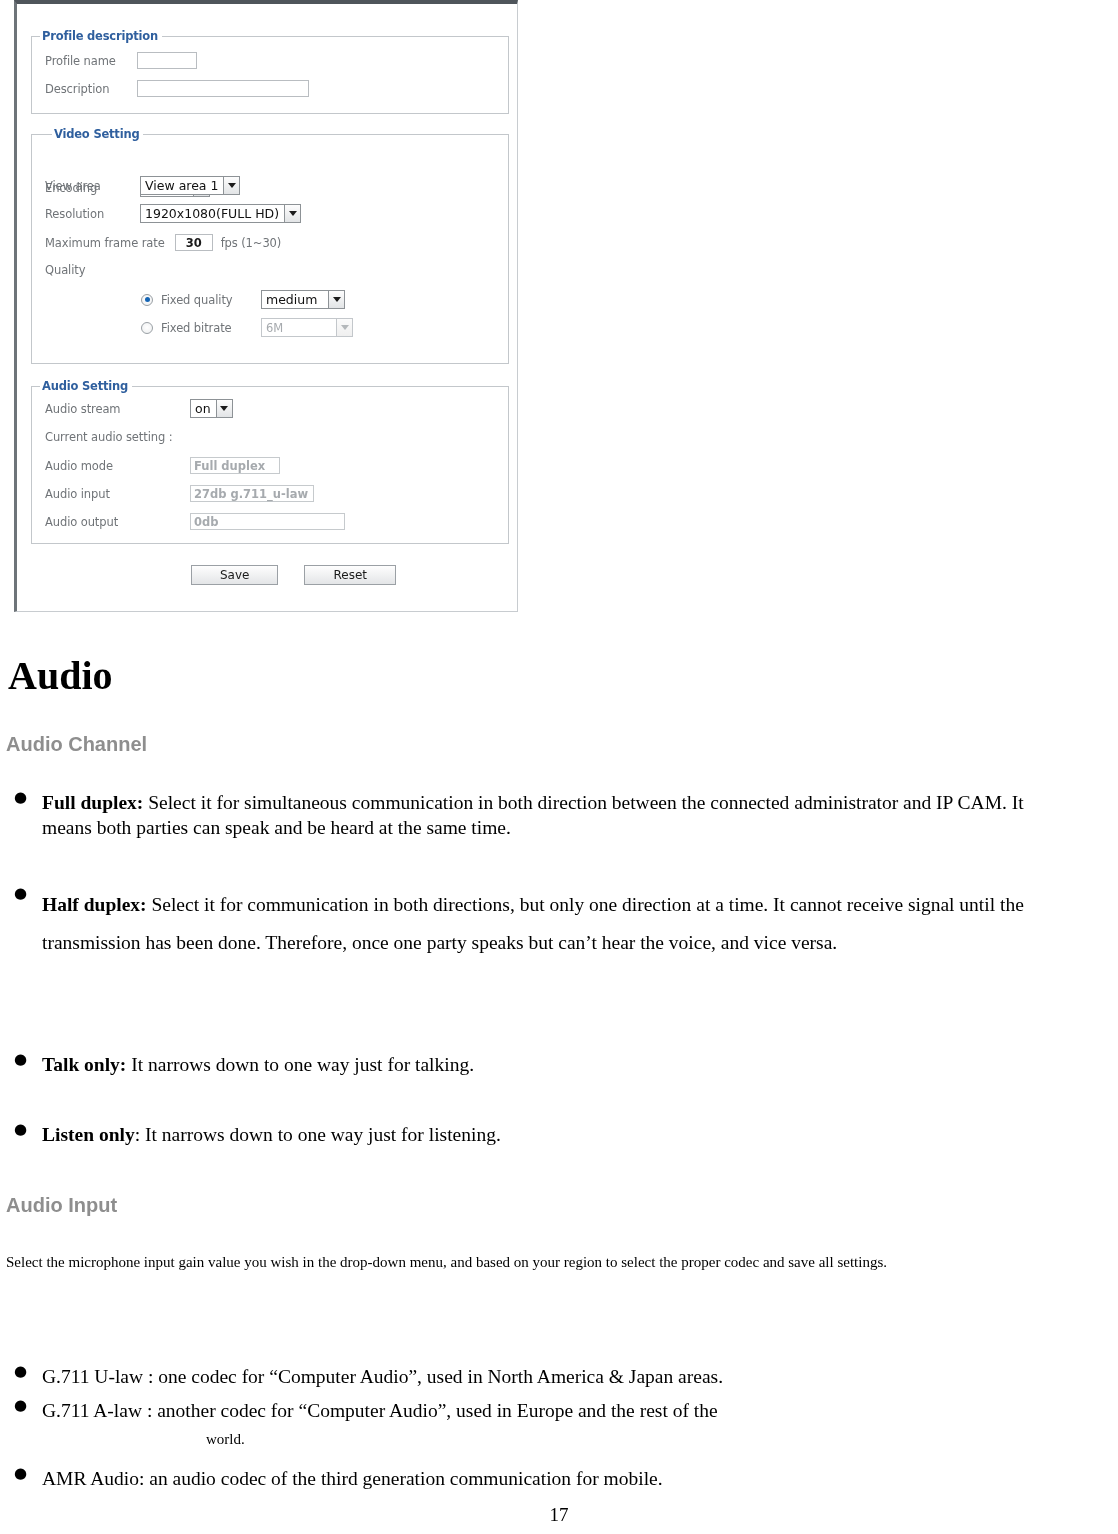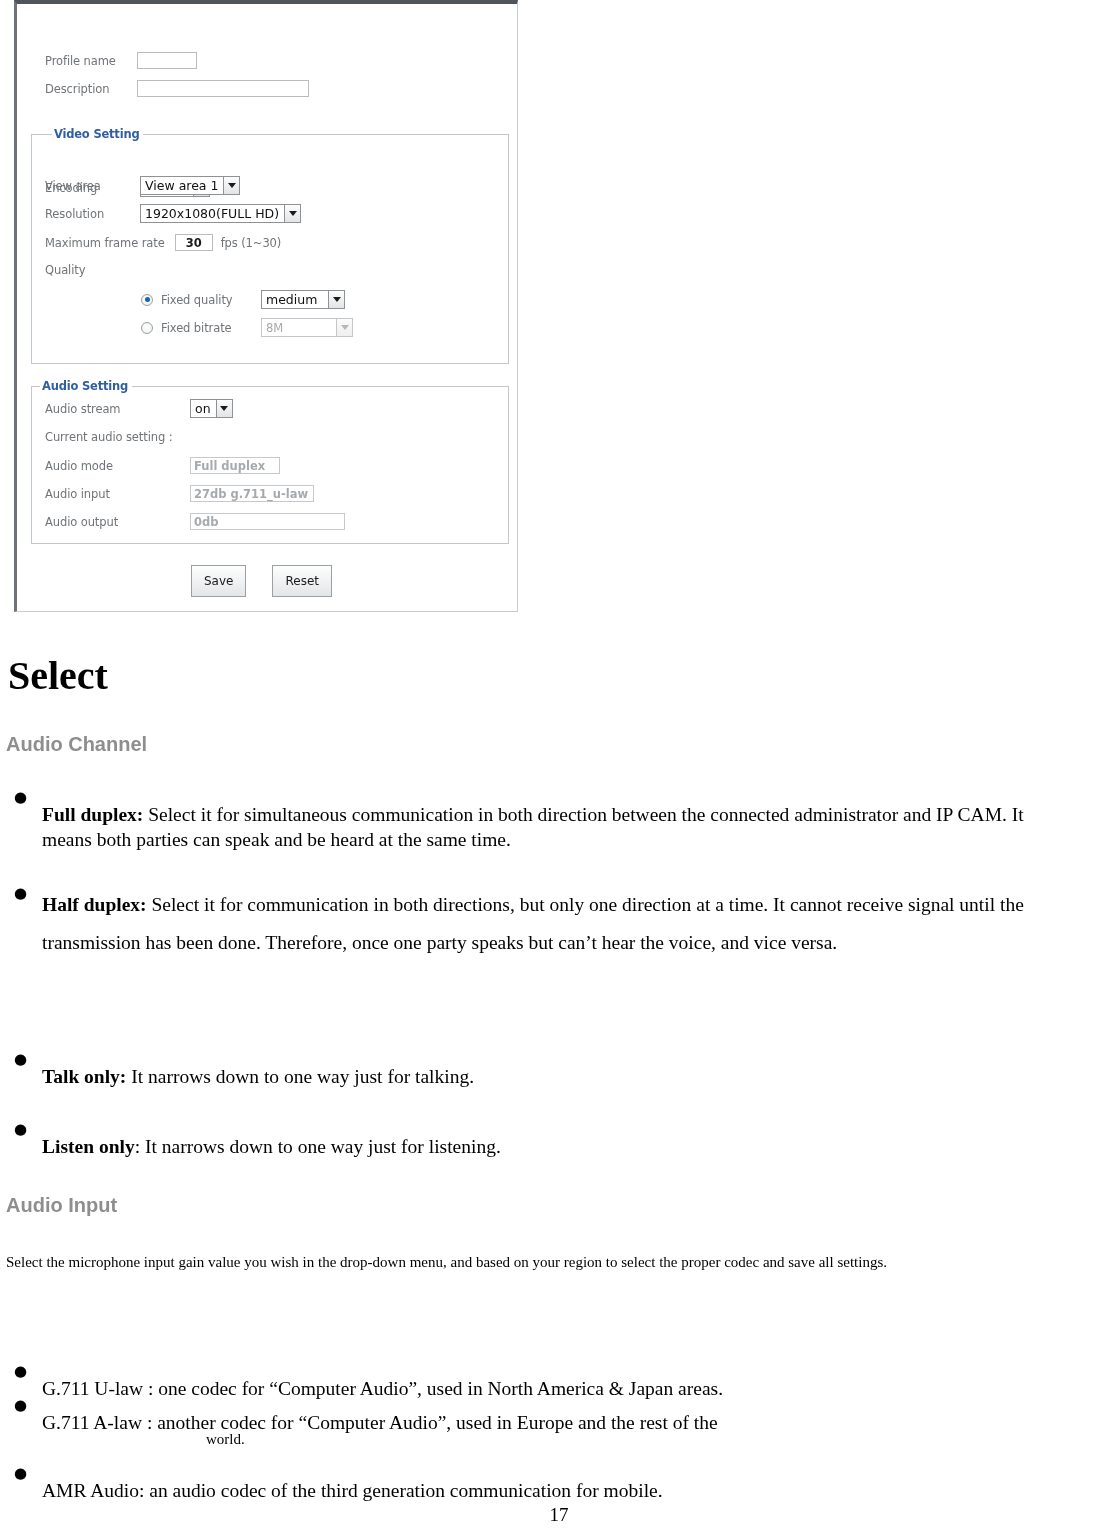--- a/index.html
+++ b/index.html
@@ -144,22 +144,22 @@
     background: #1464b4;
   }
 
   .btn {
     box-sizing: border-box;
     border: 1px solid #9ba0a5;
     background: linear-gradient(#fefefe, #e3e5e7);
     font-size: 12px;
     font-family: "DejaVu Sans", sans-serif;
     color: #1a1a1a;
-    height: 32px;
-    padding: 0 12px;
+    height: 20px;
+    padding: 0 28px;
     display: inline-flex;
     align-items: center;
     justify-content: center;
   }
 
   
   h1.doc-h1 {
     position: absolute;
     margin: 0;
     left: 8px;
@@ -200,37 +200,40 @@
     font-family: "DejaVu Sans", sans-serif;
     text-align: left;
   }
   .bullet::before { content: "\25CF"; }
   .btext {
     font-family: "Liberation Serif", serif;
     font-size: 19.5px;
     color: #000;
   }
   .btext b { font-weight: bold; }
-  .lh-tight { line-height: 1.30; margin-top: 12px; }
+  .lh-tight { line-height: 1.30; }
   .lh-loose { line-height: 1.95; }
   .pg {
     position: absolute;
     left: 0; right: 0;
     text-align: center;
     font-family: "Liberation Serif", serif;
     font-size: 19px;
     color: #000;
   }
 </style>
 </head>
 <body>
 
 <div class="shot">
   <div class="shot-inner">
 
+    <fieldset class="box" style="left:14px; top:25px; width:478px; height:85px;">
+      <legend>Profile description</legend>
+    </fieldset>
 
     <div class="row" style="left:28px; top:48px;">
       <span class="lbl" style="width:92px;">Profile name</span>
       <span class="tbox" style="width:60px;"></span>
     </div>
 
     <div class="row" style="left:28px; top:76px;">
       <span class="lbl" style="width:92px;">Description</span>
       <span class="tbox" style="width:172px;"></span>
     </div>
@@ -279,21 +282,21 @@
       <span class="sel" style="width:84px;">
         <span class="selval" style="flex:1;">medium</span>
         <span class="arrow"></span>
       </span>
     </div>
 
     <div class="row" style="left:124px; top:314px;">
       <span class="radio"></span>
       <span class="lbl" style="margin-left:8px; width:100px;">Fixed bitrate</span>
       <span class="sel disabled" style="width:92px;">
-        <span class="selval" style="flex:1; font-size:11.5px;">8M</span>
+        <span class="selval" style="flex:1; font-size:11.5px;">6M</span>
         <span class="arrow"></span>
       </span>
     </div>
 
     <fieldset class="box" style="left:14px; top:375px; width:478px; height:165px;">
       <legend>Audio Setting</legend>
     </fieldset>
 
     <div class="row" style="left:28px; top:395px;">
       <span class="lbl" style="width:145px;">Audio stream</span>
@@ -324,21 +327,21 @@
 
     <div class="row" style="left:174px; top:561px;">
       <span class="btn">Save</span>
       <span style="display:inline-block; width:26px;"></span>
       <span class="btn">Reset</span>
     </div>
 
   </div>
 </div>
 
-<h1 class="doc-h1">Select</h1>
+<h1 class="doc-h1">Audio</h1>
 
 <h2 class="doc-h2" style="top:733px;">Audio Channel</h2>
 
 <div class="bullet-row" style="left:14px; top:790px; width:1060px;">
   <span class="bullet"></span>
   <span class="btext lh-tight">
     <b>Full duplex:</b><span> Select it for simultaneous communication in both direction between the connected administrator and IP CAM. It means both parties can speak and be heard at the same time.</span>
   </span>
 </div>
 

